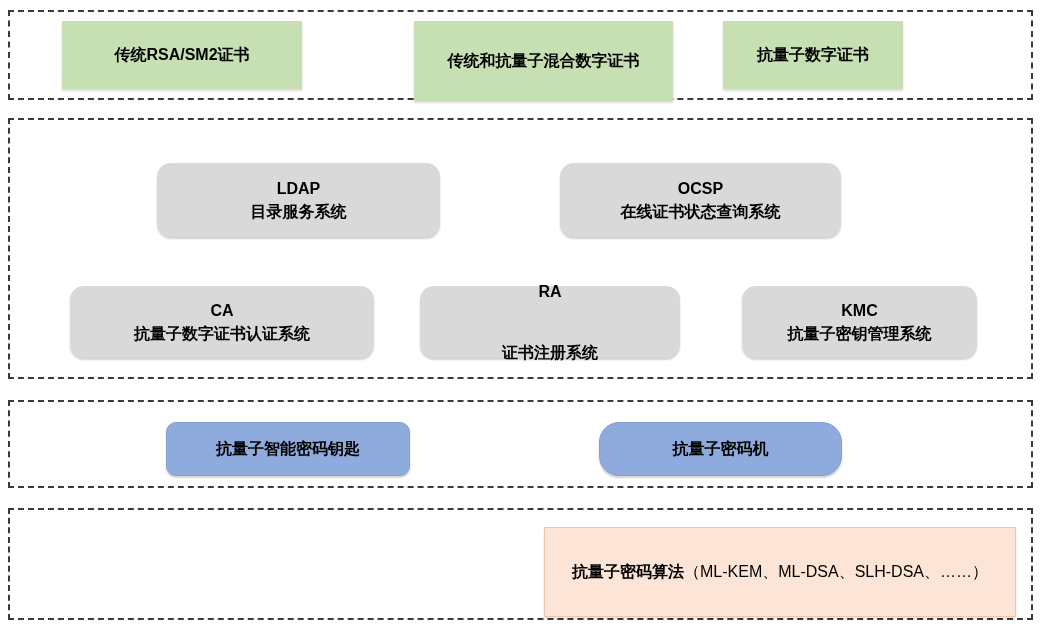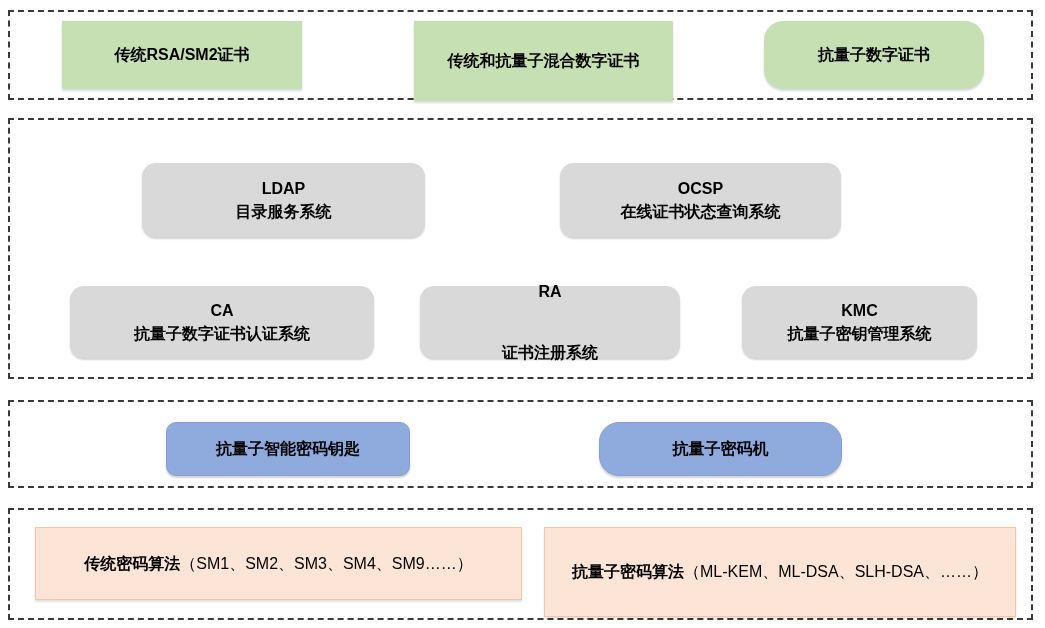--- a/index.html
+++ b/index.html
@@ -56,24 +56,24 @@
     border: 1px solid #f0c7a8;
     box-shadow: 0 2px 2px rgba(0,0,0,0.12);
     font-weight: normal;
     padding: 0 26px;
   }
   .orange .algo-name { font-weight: bold; }
 
   
   .pos-cert-1 { left: 52px;  top: 9px; width: 240px; height: 68px; justify-content: center; }
   .pos-cert-2 { left: 404px; top: 9px; width: 259px; height: 80px; }
-  .pos-cert-3 { left: 754px; top: 9px; width: 220px; height: 68px; border-radius: 19px; }
+  .pos-cert-3 { left: 713px; top: 9px; width: 180px; height: 68px; }
 
   
-  .pos-ldap { left: 132px; top: 43px;  width: 283px; height: 74px; }
+  .pos-ldap { left: 147px; top: 43px;  width: 283px; height: 74px; }
   .pos-ocsp { left: 550px; top: 43px;  width: 281px; height: 74px; }
   .pos-ca   { left: 60px;  top: 166px; width: 304px; height: 72px; }
   .pos-ra   { left: 410px; top: 166px; width: 260px; height: 72px; gap: 37px; }
   .pos-kmc  { left: 732px; top: 166px; width: 235px; height: 72px; }
 
   
   .pos-dev-1 { left: 130px; top: 20px; width: 244px; height: 54px; margin-left: 26px; }
   .pos-dev-2 { left: 589px; top: 20px; width: 243px; height: 54px; border-radius: 20px; }
 
   
@@ -123,21 +123,18 @@
   <div class="layer layer-3">
     <div class="box blue pos-dev-1">
       <span>抗量子智能密码钥匙</span>
     </div>
     <div class="box blue pos-dev-2">
       <span>抗量子密码机</span>
     </div>
   </div>
 
   <div class="layer layer-4">
-    <div class="box orange pos-algo-1">
-      <span><strong class="algo-name">传统密码算法</strong><span>（SM1、SM2、SM3、SM4、SM9……）</span></span>
-    </div>
     <div class="box orange pos-algo-2">
       <span><strong class="algo-name">抗量子密码算法</strong><span>（ML-KEM、ML-DSA、SLH-DSA、……）</span></span>
     </div>
   </div>
 
 </div>
 
 </body></html>

